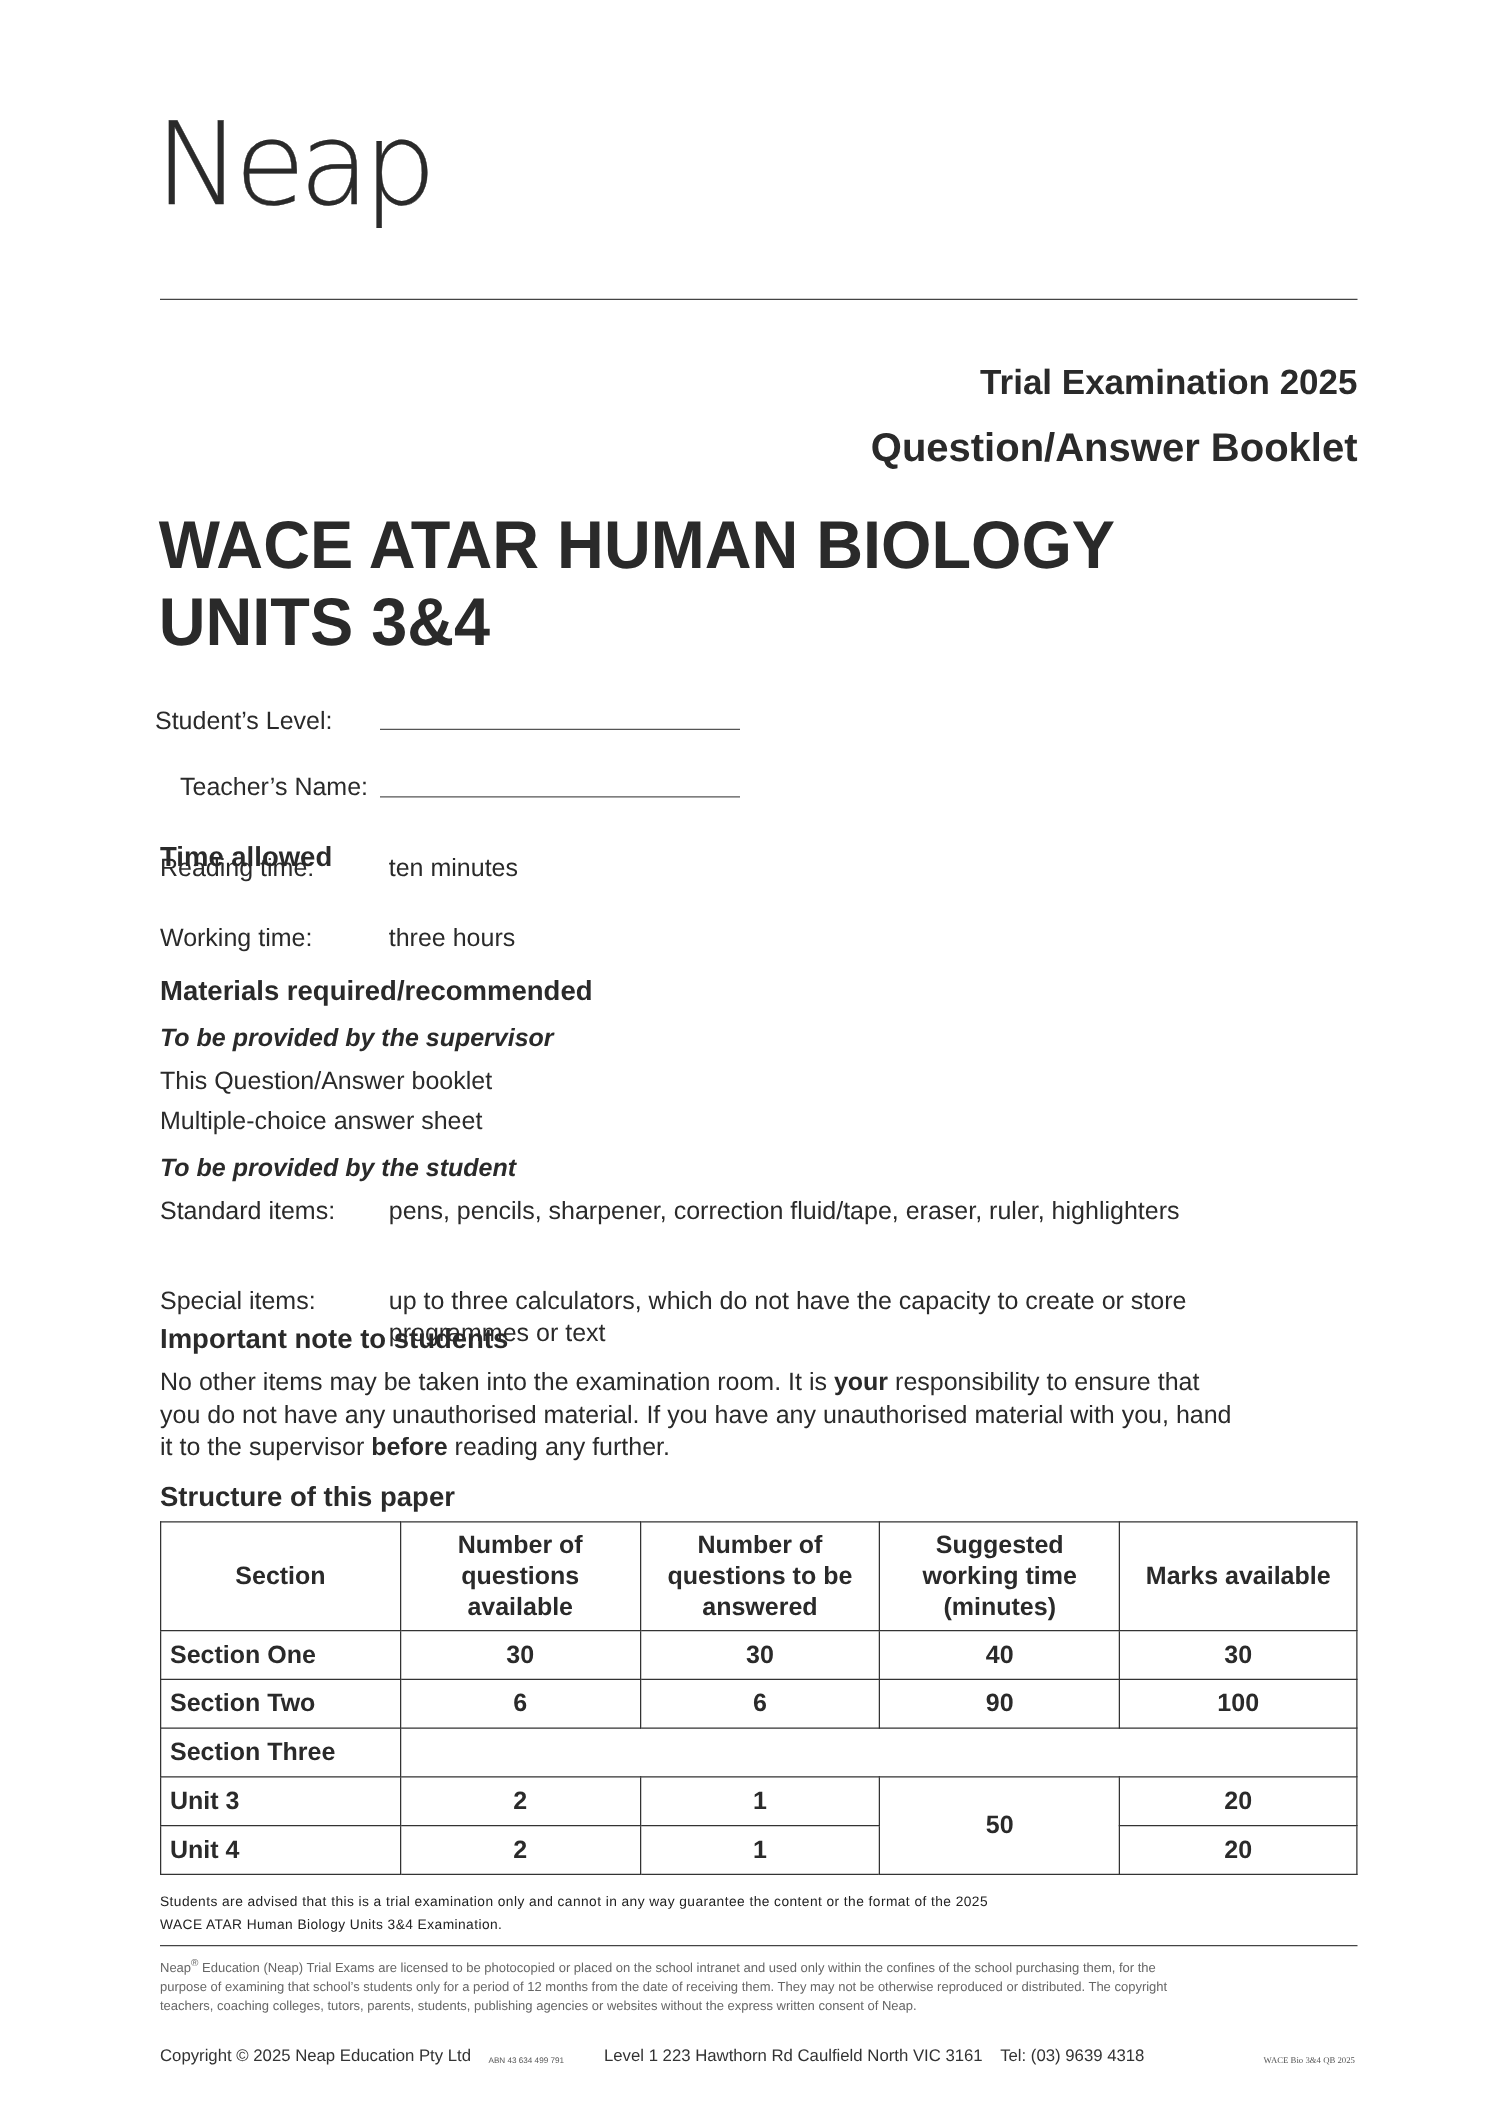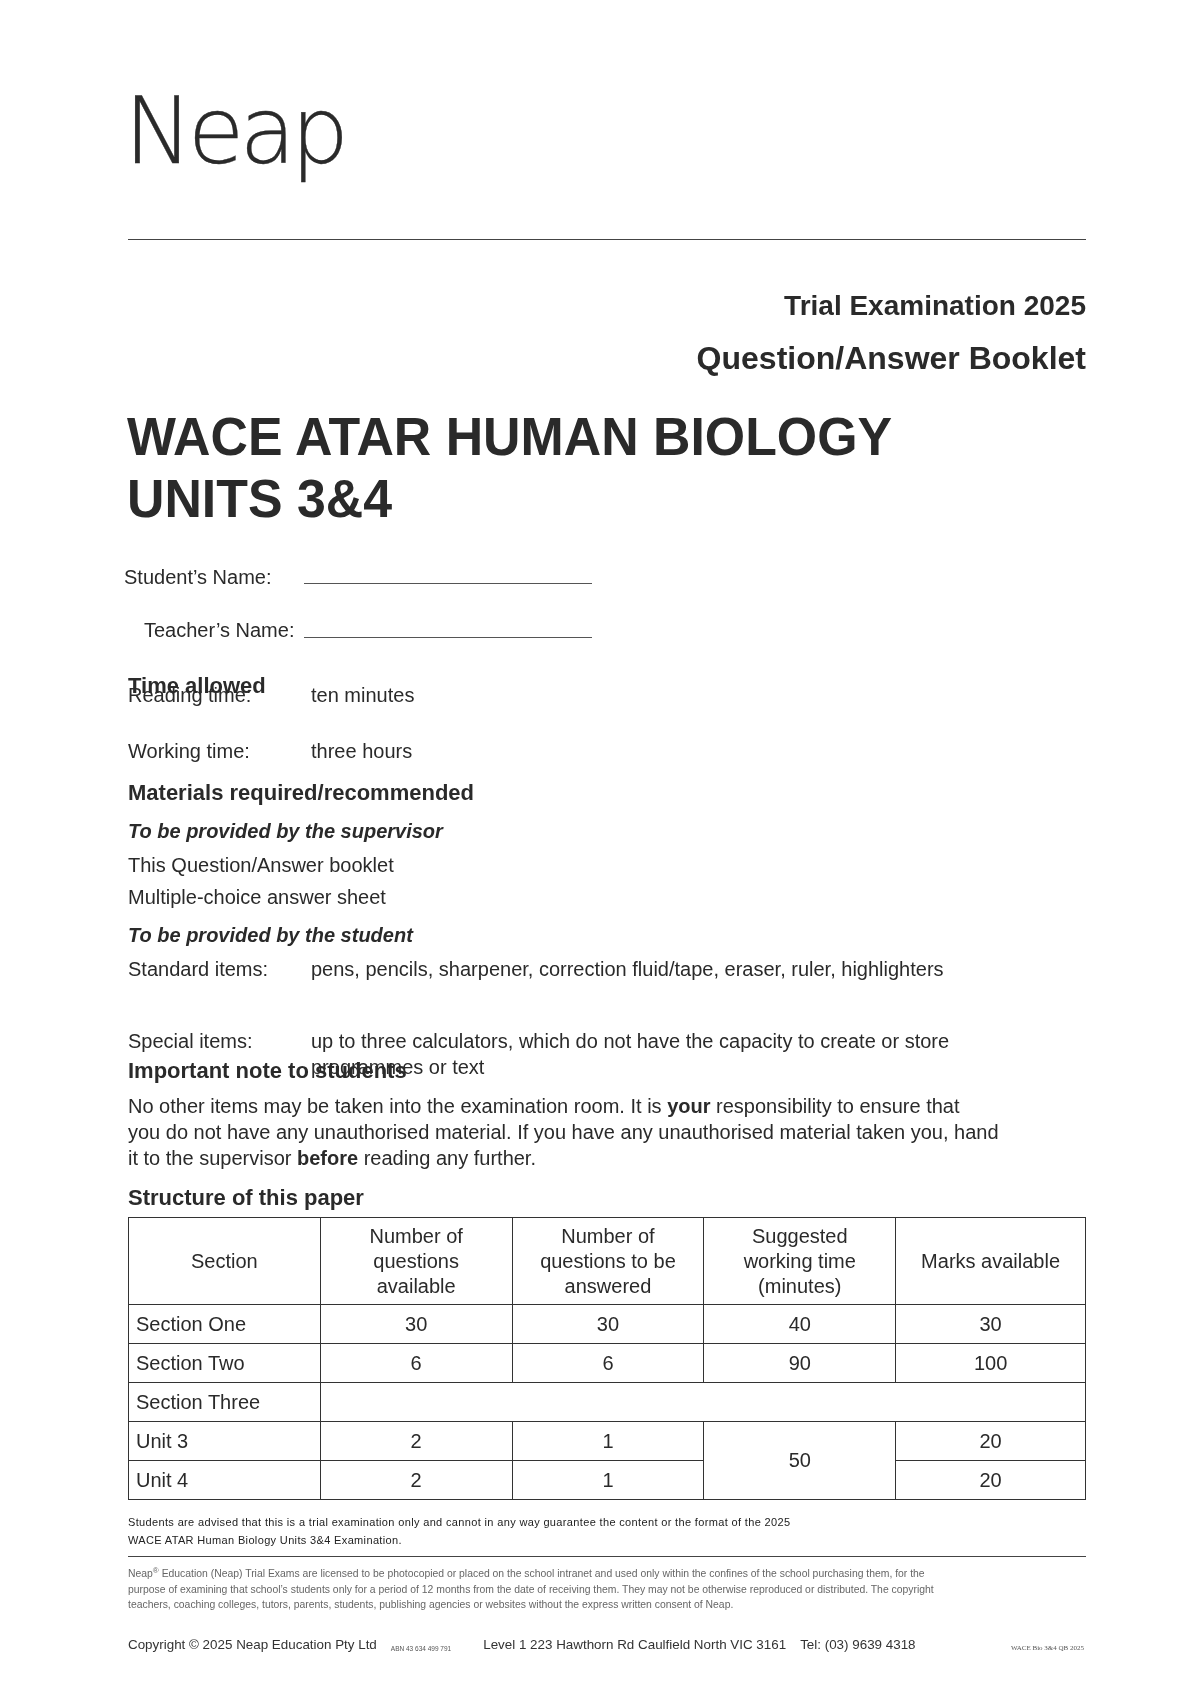--- a/index.html
+++ b/index.html
@@ -48,21 +48,21 @@
   .t { font-size: 20px; color: #2a2a2a; }
   .row2 { display: flex; }
   .row2 .k { width: 183px; flex: none; }
 
   
   table.structure {
     position: absolute; left: 128px; top: 1217px; width: 958px;
     border-collapse: collapse; font-size: 20px; color: #2a2a2a;
   }
   table.structure td, table.structure th {
-    border: 1.5px solid #333; font-weight: normal;
+    border: 1.5px solid #333; font-weight: bold;
   }
   table.structure th { text-align: center; vertical-align: middle; line-height: 25px; padding: 3px 4px; height: 87px; }
   table.structure td { height: 39px; text-align: center; vertical-align: middle; padding: 0 6px; }
   table.structure td.first { text-align: left; padding-left: 7px; }
 
   
   .advise { left: 128px; top: 1513px; width: 960px; font-size: 11px; line-height: 18px; color: #222; letter-spacing: 0.35px; }
   .foot-rule { left: 128px; top: 1556px; width: 958px; height: 1px; background: #444; }
   .license { left: 128px; top: 1563px; width: 960px; font-size: 10.4px; line-height: 15.5px; color: #666; }
   .license sup { font-size: 8px; }
@@ -79,21 +79,21 @@
 
 <div class="abs trial">Trial Examination 2025</div>
 <div class="abs qa">Question/Answer Booklet</div>
 
 <div class="abs title">
   <div>WACE ATAR HUMAN BIOLOGY</div>
   <div>UNITS 3&amp;4</div>
 </div>
 
 <div class="abs name-row" style="top:566px;">
-  <span class="lbl">Student’s Name:</span>
+  <span class="lbl">Student’s Level:</span>
 </div>
 <div class="name-line" style="top:583px;"></div>
 
 <div class="abs name-row" style="top:619px; left:128px;margin-left:16px;">
   <span class="lbl">Teacher’s Name:</span>
 </div>
 <div class="name-line" style="top:637px;"></div>
 
 <div class="abs h" style="left:128px; top:673px;">Time allowed</div>
 <div class="abs t row2" style="left:128px; top:684px;">
@@ -118,21 +118,21 @@
   <span class="k">Special items:</span>
   <span>
     <span style="display:block">up to three calculators, which do not have the capacity to create or store</span>
     <span style="display:block">programmes or text</span>
   </span>
 </div>
 
 <div class="abs h" style="left:128px; top:1058px;">Important note to students</div>
 <div class="abs t" style="left:128px; top:1093px; width:960px; line-height:26px;">
   <div><span>No other items may be taken into the examination room. It is </span><b>your</b><span> responsibility to ensure that</span></div>
-  <div>you do not have any unauthorised material. If you have any unauthorised material taken you, hand</div>
+  <div>you do not have any unauthorised material. If you have any unauthorised material with you, hand</div>
   <div><span>it to the supervisor </span><b>before</b><span> reading any further.</span></div>
 </div>
 
 <div class="abs h" style="left:128px; top:1185px;">Structure of this paper</div>
 
 <table class="structure">
   <colgroup>
     <col style="width:192px">
       <col style="width:192px">
       <col style="width:192px">

